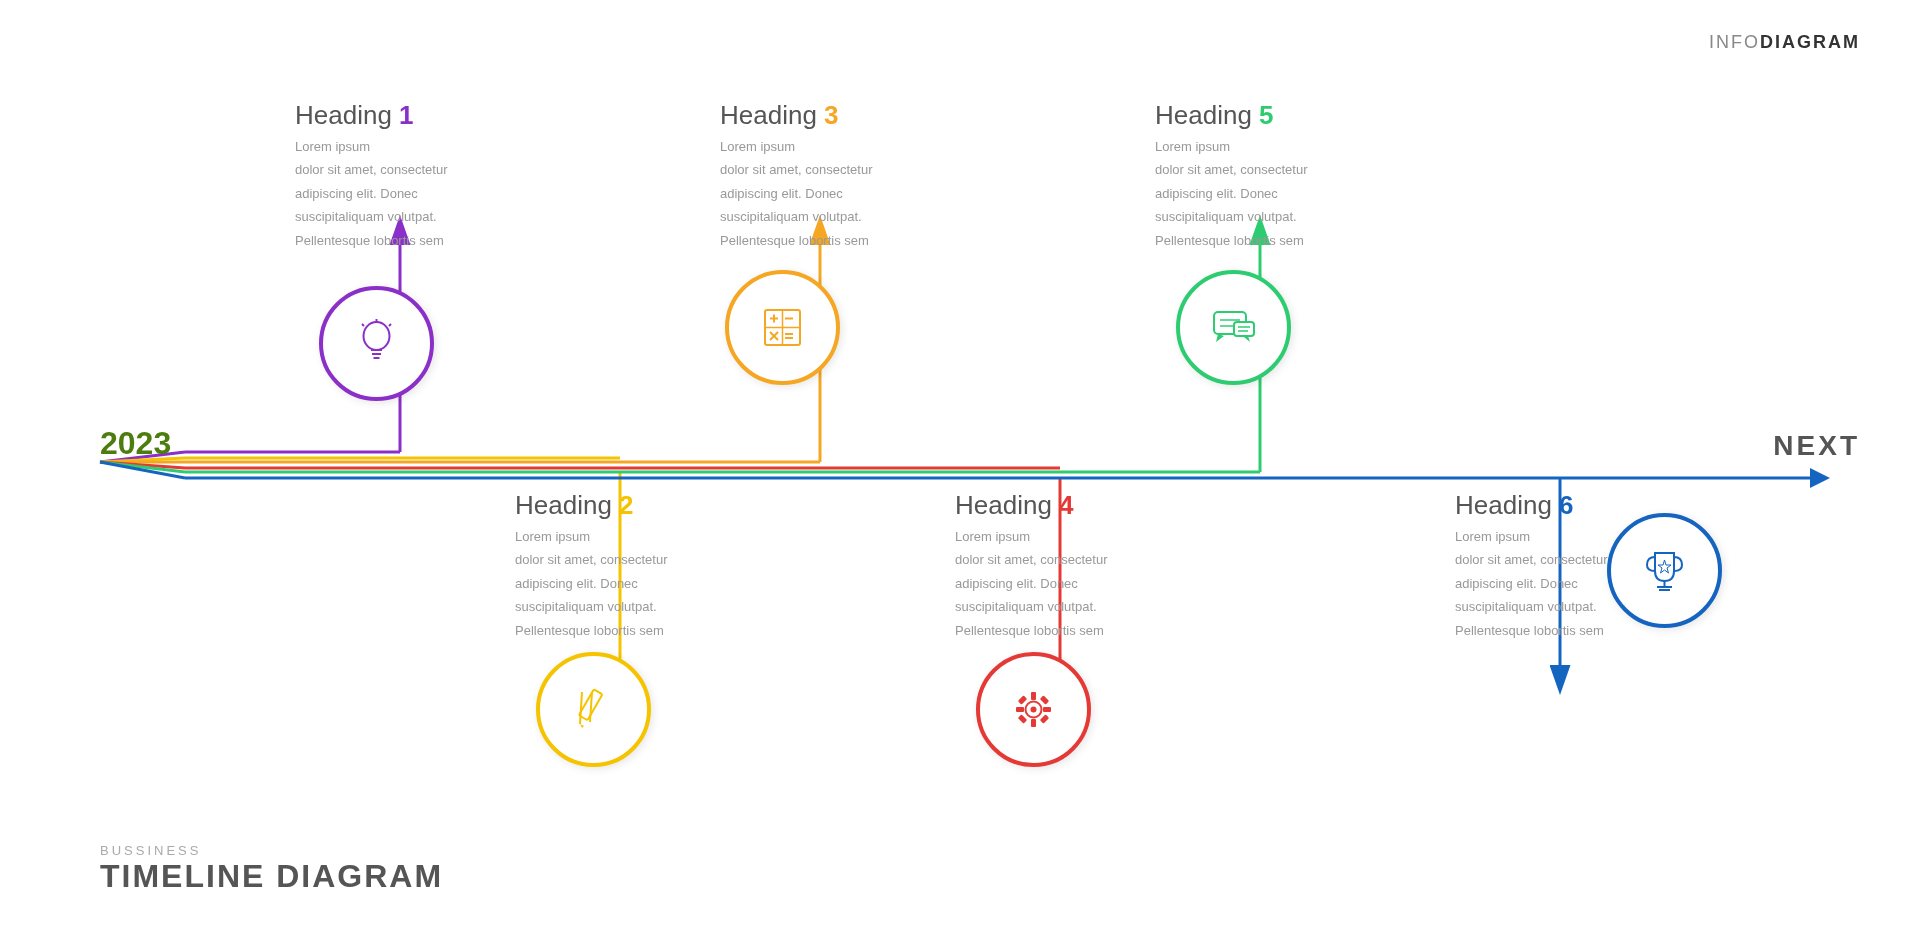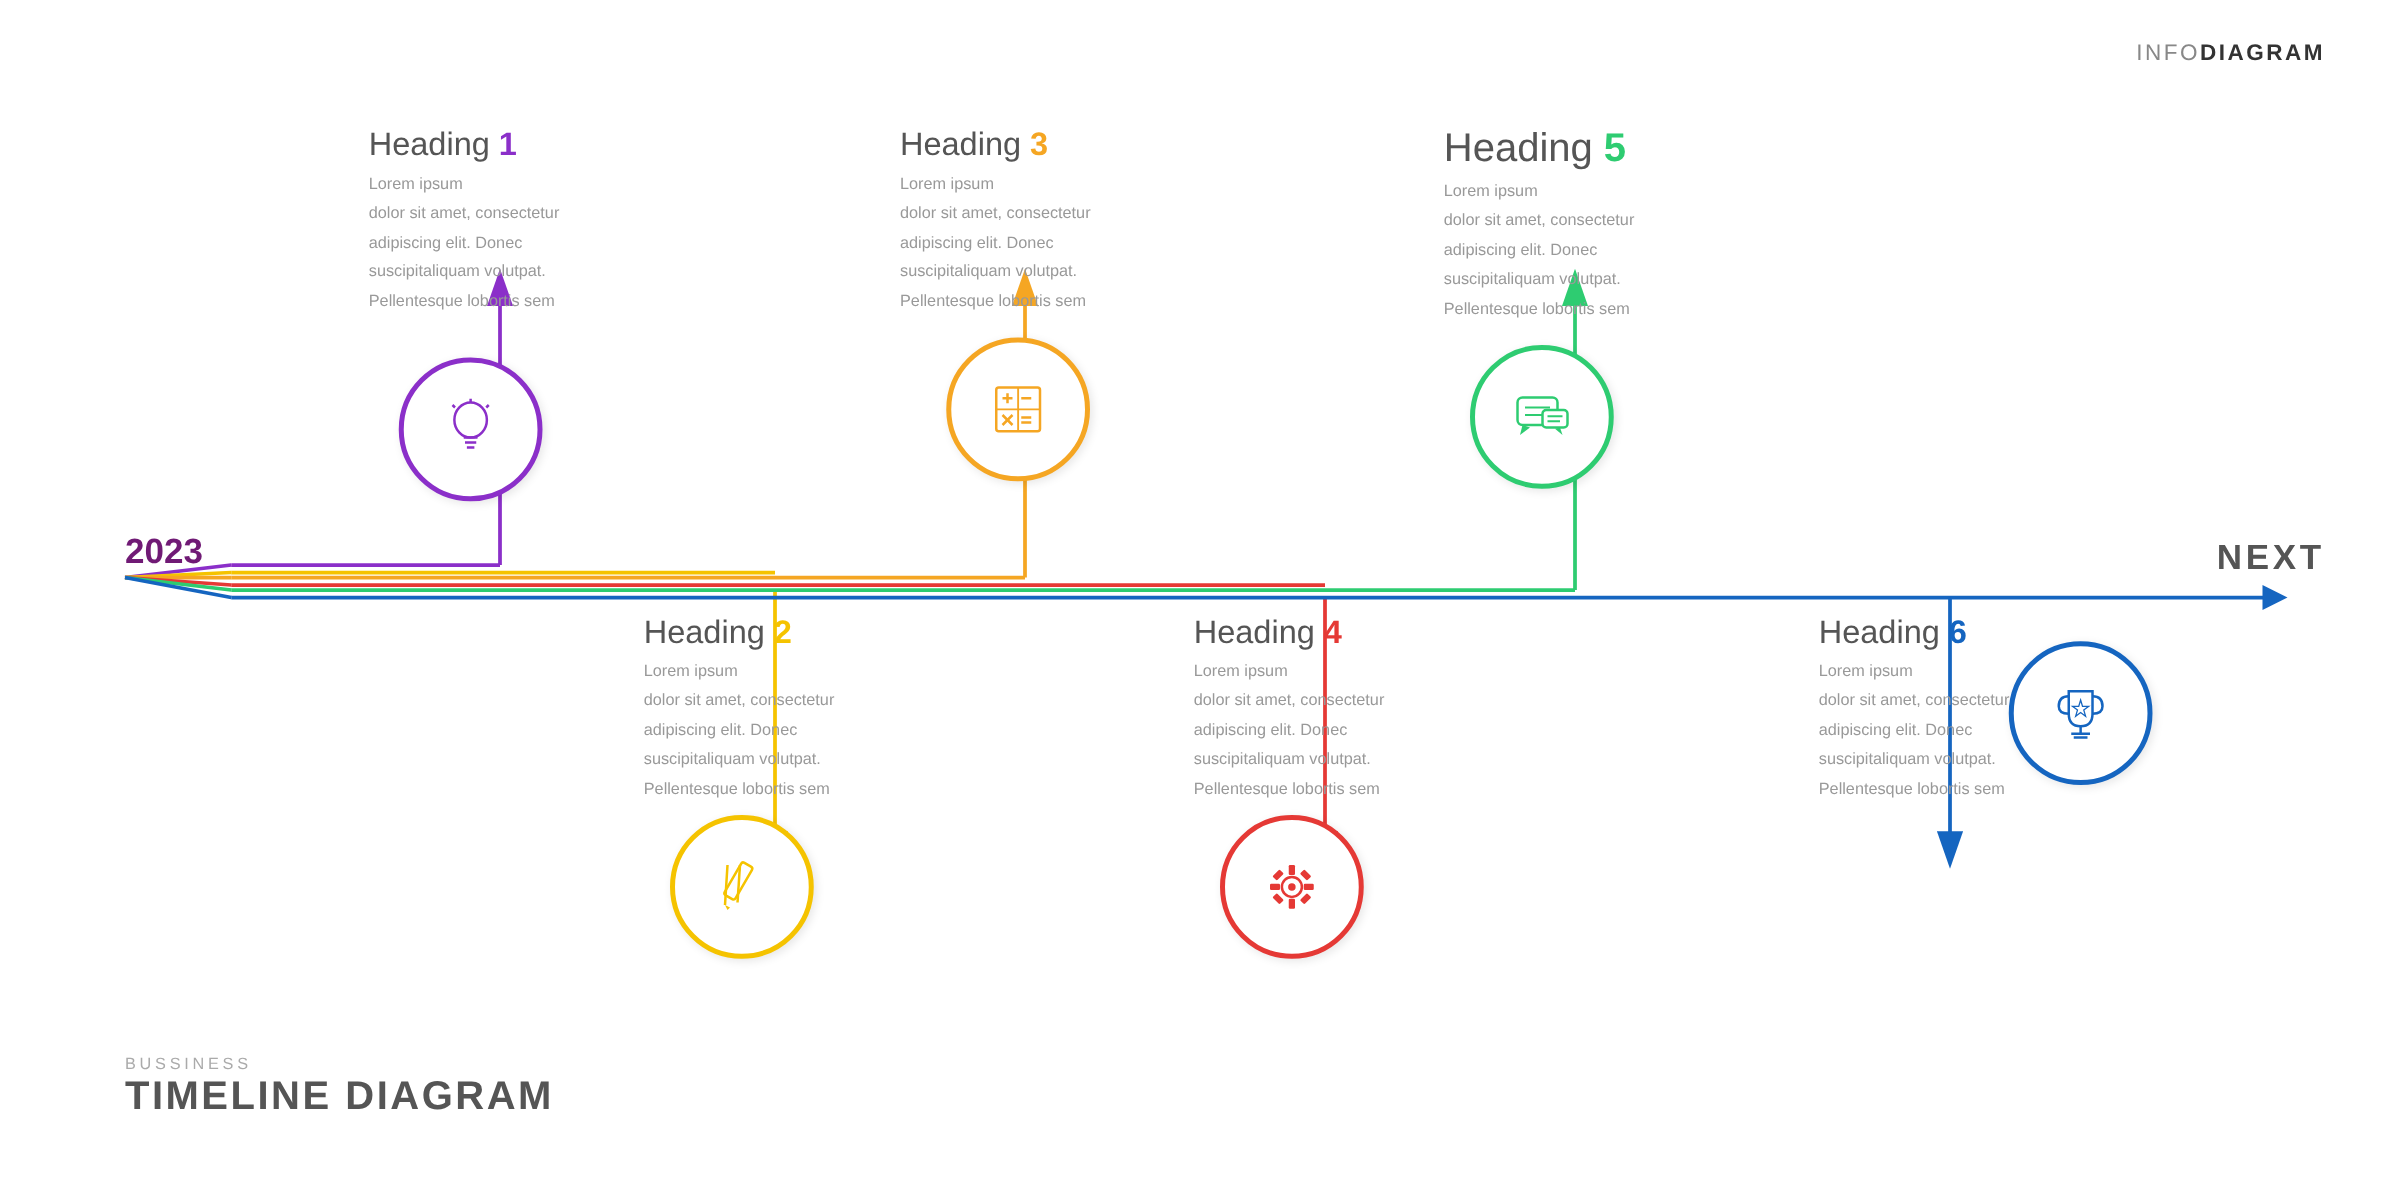--- a/index.html
+++ b/index.html
@@ -36,23 +36,23 @@
       font-size: 28px;
       font-weight: bold;
       color: #555;
       letter-spacing: 3px;
     }
 
     .year-label {
       position: absolute;
       left: 100px;
       top: 425px;
-      font-size: 28px;
+      font-size: 32px;
       font-weight: bold;
-      color: #701a75;
+      color: #4d7c0f;
       text-align: center;
     }
 
     .bottom-title {
       position: absolute;
       bottom: 50px;
       left: 100px;
       margin-top: 28px;
     }
     .bottom-title .sub {
@@ -195,21 +195,21 @@
   <div style="width:115px; height:115px; border-radius:50%; border:4px solid #f5c300; display:flex; align-items:center; justify-content:center; background:white; box-shadow: 2px 2px 8px rgba(0,0,0,0.1);">
     <svg width="50" height="50" viewBox="0 0 50 50">
       <rect x="15" y="8" width="10" height="30" rx="2" fill="none" stroke="#f5c300" stroke-width="2" transform="rotate(30, 25, 25)"></rect>
       <polygon points="11,40 15,42 13,44" fill="#f5c300"></polygon>
       <line x1="13" y1="8" x2="11" y2="40" stroke="#f5c300" stroke-width="2"></line>
       <line x1="23" y1="8" x2="21" y2="38" stroke="#f5c300" stroke-width="2"></line>
     </svg>
   </div>
 </div>
 
-<div style="position:absolute; left:725px; top:100px; display:flex; flex-direction:column; align-items:flex-end;">
+<div style="position:absolute; left:725px; top:100px; display:flex; flex-direction:column; align-items:flex-start;">
   <div style="text-align:left; margin-bottom:18px; margin-left:-5px;">
     <div style="font-size:26px; color:#555; font-weight:300;">
       Heading <span style="font-weight:bold; color:#f5a623;">3</span>
     </div>
     <div style="font-size:13px; color:#999; line-height:1.8; margin-top:4px; white-space:pre-line;">Lorem ipsum
 dolor sit amet, consectetur
 adipiscing elit. Donec
 suscipitaliquam volutpat.
 Pellentesque lobortis sem</div>
   </div>
@@ -256,21 +256,21 @@
       <rect x="14" y="14" width="5" height="8" rx="1" fill="#e53935" transform="rotate(45, 16.5, 18)"></rect>
       <rect x="36" y="14" width="5" height="8" rx="1" fill="#e53935" transform="rotate(-45, 38.5, 18)"></rect>
       <rect x="14" y="33" width="5" height="8" rx="1" fill="#e53935" transform="rotate(-45, 16.5, 37)"></rect>
       <rect x="36" y="33" width="5" height="8" rx="1" fill="#e53935" transform="rotate(45, 38.5, 37)"></rect>
     </svg>
   </div>
 </div>
 
 <div style="position:absolute; left:1160px; top:100px; display:flex; flex-direction:column; align-items:center;">
   <div style="text-align:left; margin-bottom:18px; margin-left:-5px;">
-    <div style="font-size:32px; color:#555; font-weight:300;">
+    <div style="font-size:26px; color:#555; font-weight:300;">
       Heading <span style="font-weight:bold; color:#2ecc71;">5</span>
     </div>
     <div style="font-size:13px; color:#999; line-height:1.8; margin-top:4px; white-space:pre-line;">Lorem ipsum
 dolor sit amet, consectetur
 adipiscing elit. Donec
 suscipitaliquam volutpat.
 Pellentesque lobortis sem</div>
   </div>
   <div style="width:115px; height:115px; border-radius:50%; border:4px solid #2ecc71; display:flex; align-items:center; justify-content:center; background:white; box-shadow: 2px 2px 8px rgba(0,0,0,0.1);">
     <svg width="55" height="55" viewBox="0 0 55 55">

